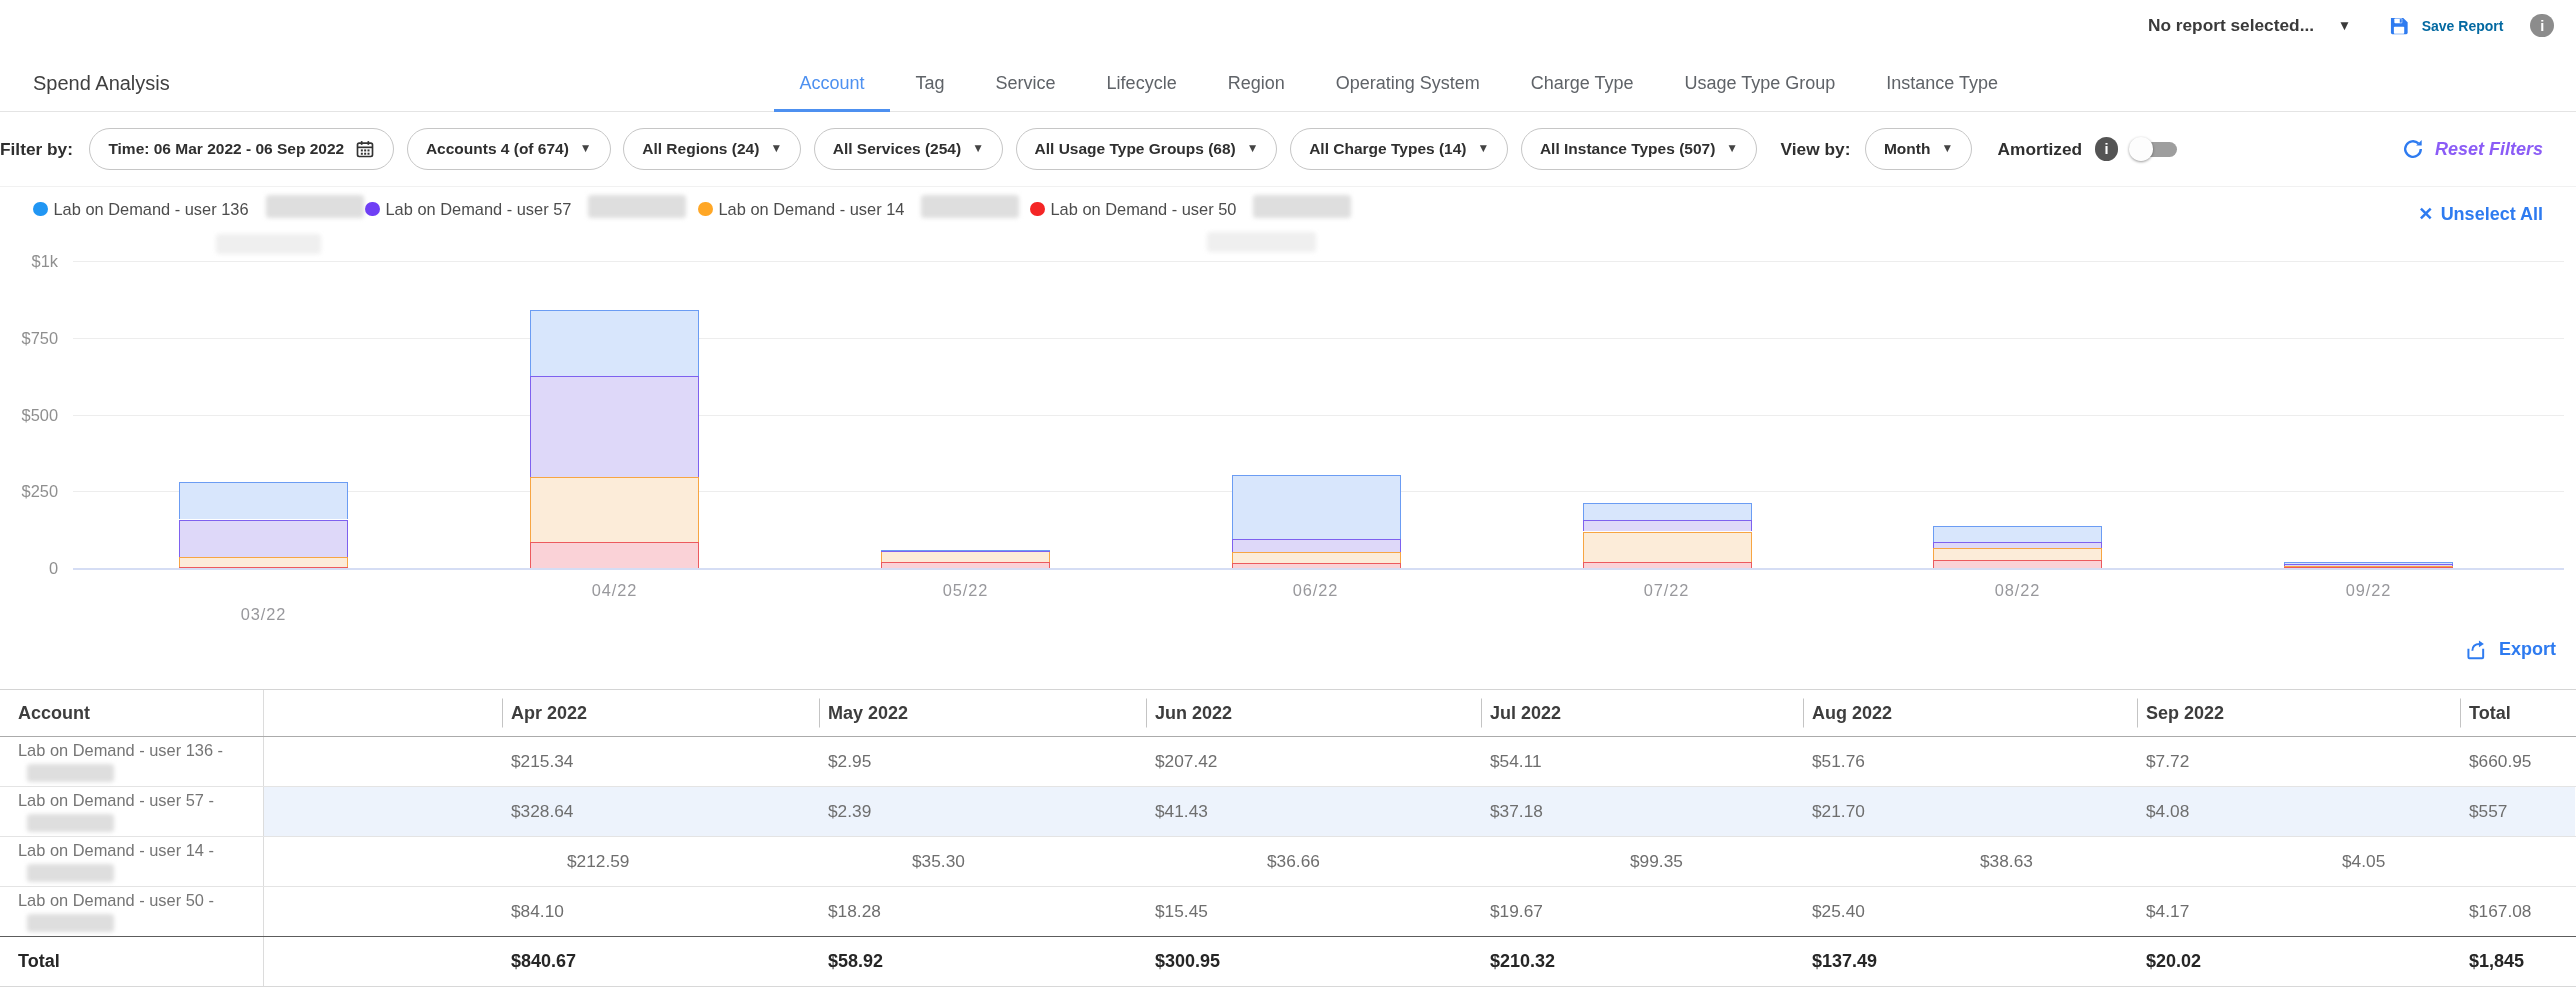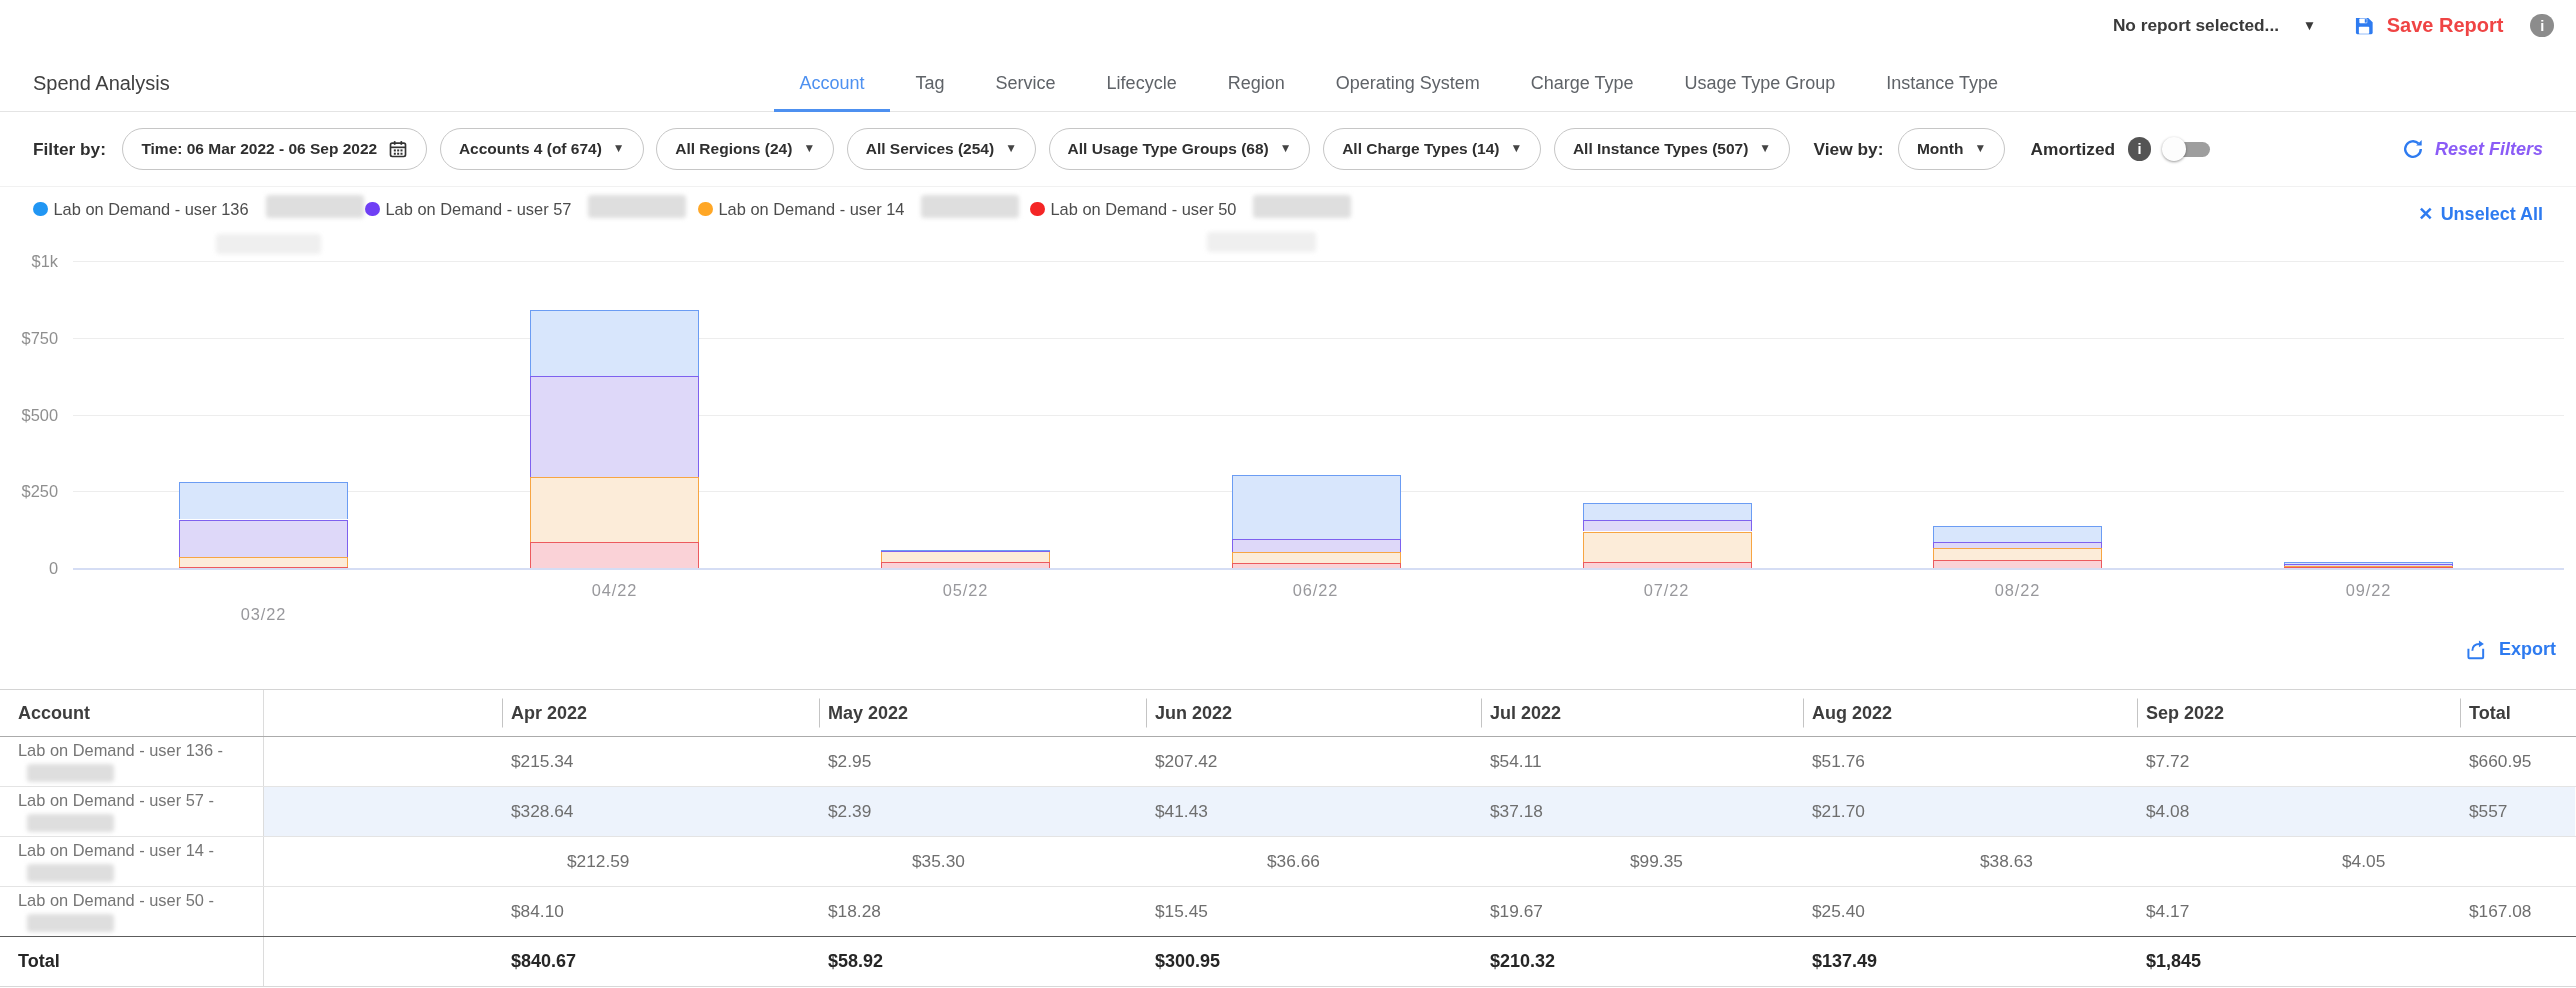--- a/index.html
+++ b/index.html
@@ -7,34 +7,34 @@
   body { font-family: "Liberation Sans", sans-serif; color: #3c3c3c; }
   .page { position: relative; width: 2576px; height: 989px; background: #fff; overflow: hidden; }
 
   
   .topbar { position: absolute; top: 0; left: 0; width: 100%; height: 51px;
             display: flex; align-items: center; justify-content: flex-end; padding-right: 22px; }
   .report-selector { display: flex; align-items: center; gap: 23.6px; cursor: pointer; margin-right: 36px; }
   .report-selector .lbl { font-size: 17.3px; font-weight: 700; color: #3a3a3a; }
   .caret { font-size: 13.6px; color: #3a3a3a; line-height: 1; }
   .save-report { display: flex; align-items: center; gap: 11px; cursor: pointer; margin-right: 27px; background:none; border:none; }
-  .save-report .lbl { font-size: 20px; font-weight: 700; color: #ef4444; }
+  .save-report .lbl { font-size: 14px; font-weight: 700; color: #0369a1; }
   .info-icon { width: 23.6px; height: 23.6px; border-radius: 50%; background: #8c8c8c; color: #fff;
                font-size: 14.5px; font-weight: 700; display: inline-flex; align-items: center; justify-content: center; }
 
   
   .titlebar { position: absolute; top: 51px; left: 0; width: 100%; height: 61px; border-bottom: 0.9px solid #e4e4e4; }
   .page-title { position: absolute; left: 33px; bottom: 16.4px; font-size: 20px; color: #3f3f3f; }
   .tabs { position: absolute; left: 774px; bottom: -0.9px; display: flex; }
   .tab { padding: 0 25.5px 14.5px 25.5px; font-size: 18px; color: #5f6368; cursor: pointer; border-bottom: 3.6px solid transparent; white-space: nowrap; }
   .tab.active { color: #4d90f0; border-bottom-color: #4d90f0; }
 
   
   .filterbar { position: absolute; top: 112px; left: 0; width: 100%; height: 75px; border-bottom: 0.9px solid #f1f1f1;
-               display: flex; align-items: center; padding-left: 33px; }
+               display: flex; align-items: center; }
   .filter-label { font-size: 17.3px; font-weight: 700; color: #2f2f2f; margin-right: 16.4px; }
   .pills { display: flex; align-items: center; gap: 12.7px; }
   .pill { display: flex; align-items: center; gap: 11px; height: 42px; padding: 0 18px;
           border: 1.4px solid #c6c6c6; border-radius: 21px; background: #fff; cursor: pointer; white-space: nowrap; }
   .pill .lbl { font-size: 15.5px; font-weight: 700; color: #2f2f2f; }
   .pill .caret { font-size: 11.8px; color: #444; }
   .viewby-label { font-size: 17.3px; font-weight: 700; color: #2f2f2f; margin: 0 14.5px 0 23.6px; }
   .amortized-label { font-size: 17.3px; font-weight: 700; color: #2f2f2f; margin: 0 12.7px 0 25.5px; }
   .info-icon.dark { background: #545454; }
   .toggle { position: relative; width: 47px; height: 23.6px; margin-left: 11px; cursor: pointer; }
@@ -378,18 +378,19 @@
       <div class="trow total" style="grid-template-columns: 264px 238px 317px 327px 335px 322px 334px 323px 115px;">
         <div class="tcell acct">
           <span class="total-label">Total</span>
         </div>
         <div class="tcell spacer"></div>
         <div class="tcell val">$840.67</div>
         <div class="tcell val">$58.92</div>
         <div class="tcell val">$300.95</div>
         <div class="tcell val">$210.32</div>
         <div class="tcell val">$137.49</div>
+        <div class="tcell val">$20.02</div>
         <div class="tcell val">$1,845</div>
       </div>
     </div>
 
 </div>
 
 
 </body></html>

